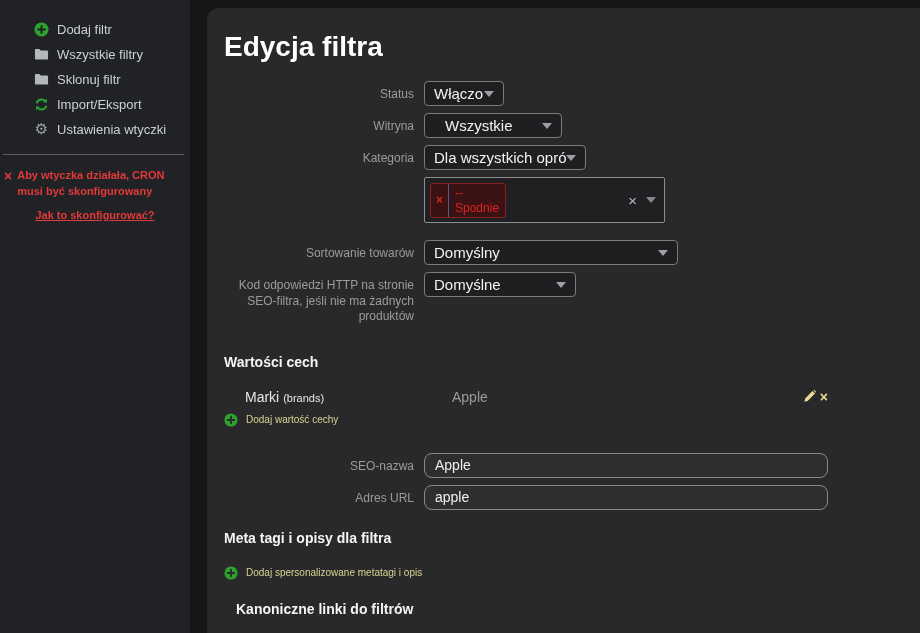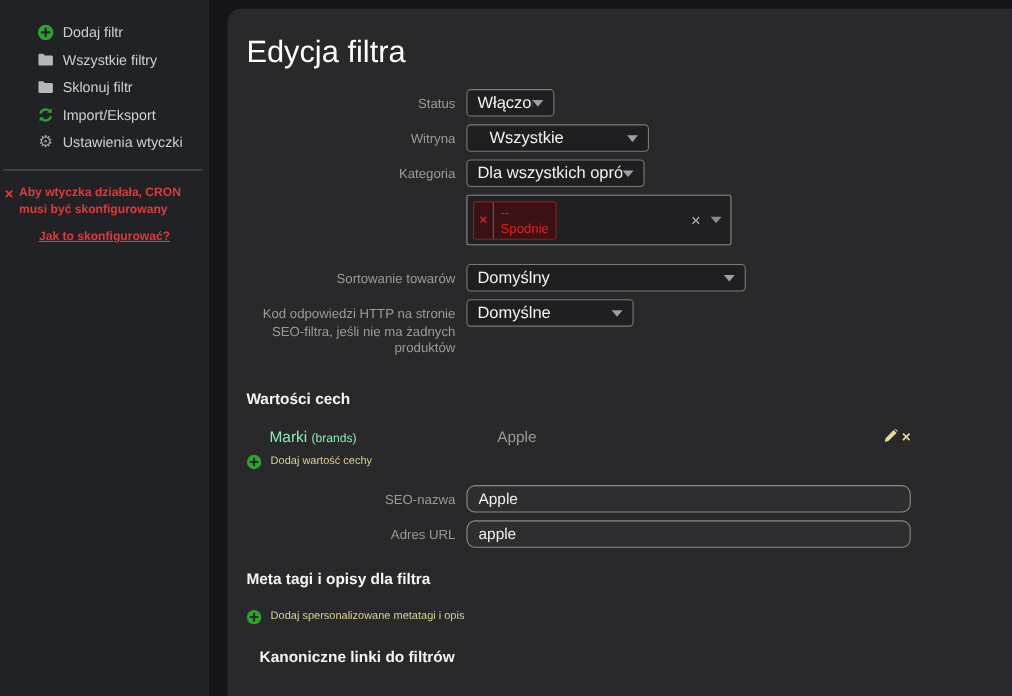--- a/index.html
+++ b/index.html
@@ -31,42 +31,42 @@
     display:block; text-align:center; margin-top:9px;
     color:#e03a3a; font-size:11px; font-weight:bold; text-decoration:underline; cursor:pointer;
   }
   
   .panel {
     position:absolute; left:207px; top:8px; width:713px; height:625px;
     background:#29292c; border-top-left-radius:12px;
     padding:16px 0 0 17px;
   }
   .content { width:604px; }
-  .title { margin:6px 0 0; color:#ffffff; font-size:28px; font-weight:normal; line-height:34px; }
+  .title { margin:6px 0 0; color:#ffffff; font-size:28px; font-weight:bold; line-height:34px; }
   .form-area { margin-top:17px; }
   .form-row { display:flex; margin-bottom:7px; }
   .form-label {
     width:200px; flex:0 0 200px; padding:6px 10px 0 0;
     color:#9b9b9b; font-size:12px; line-height:1.3;text-align:right;
   }
   
   .select {
     height:25px; background:#1f1f22; border:1px solid #7b7b7b; border-radius:4px;
     color:#f2f2f2; font-size:15px; display:flex; align-items:center;
     padding:0 9px; cursor:pointer;
   }
   .select .sel-text { white-space:nowrap; overflow:hidden; }
   .caret {
     width:0; height:0; margin-left:auto;
     border-left:5px solid transparent; border-right:5px solid transparent;
     border-top:6px solid #9aa0a6;
   }
   .caret.dark { border-top-color:#87898c; }
   .w-status { width:80px; }
-  .w-site { width:166px;padding-left:20px; }
+  .w-site { width:138px;padding-left:20px; }
   .w-category { width:162px; }
   .w-sort { width:254px; }
   .w-http { width:152px; }
   
   .multiselect {
     width:241px; height:46px; background:#202023; border:1px solid #8d8d8d; border-radius:2px;
     display:flex; align-items:center; padding:0 8px 0 5px; margin-bottom:10px; cursor:pointer;
   }
   .tag {
     width:76px; height:35px; background:#3a1214; border:1px solid #8a2020; border-radius:3px;
@@ -76,30 +76,30 @@
     color:#d22626; font-size:12px; font-weight:bold; padding:0 5px;
     display:flex; align-items:center; border-right:1px solid #4a5f8a; cursor:pointer;
   }
   .tag-text { padding:2px 0 0 6px; color:#e02222; font-size:12px; line-height:1.3; }
   .ms-clear { margin-left:auto; color:#b9bdc1; font-size:15px; line-height:1; cursor:pointer; }
   .ms-caret-wrap { margin-left:9px; display:flex; align-items:center; }
   
   .section-heading { margin:0; color:#f4f4f4; font-size:14px; font-weight:bold; line-height:20px; }
   .h-features { margin-top:27px; }
   .feature-row { display:flex; align-items:center; margin-top:16px; height:18px; }
-  .feature-name { width:228px; flex:0 0 228px; padding-left:21px; color:#86efac; font-size:14px; }
+  .feature-name { width:228px; flex:0 0 228px; padding-left:21px; color:#e5e5e5; font-size:14px; }
   .feature-code { font-size:11px; }
   .feature-value { color:#9b9b9b; font-size:14px; }
   .feature-actions { margin-left:auto; display:flex; align-items:center; gap:3px; }
   .pencil-btn { width:14px; height:14px; cursor:pointer; display:flex; align-items:center; }
   .feature-delete { color:#ead98f; font-weight:bold; font-size:14px; line-height:1; cursor:pointer; }
   .add-link { display:flex; align-items:center; gap:8px; margin-top:5px; height:18px; cursor:pointer; }
   .add-link .icn { width:14px; height:14px; flex:0 0 14px; }
   .add-link-label { color:#d9d28e; font-size:10px; white-space:nowrap; }
-  .inputs-area { margin-top:12px; }
+  .inputs-area { margin-top:24px; }
   .text-input {
     width:404px; height:25px; background:#2e2e31; border:1px solid #8a8a8a; border-radius:8px;
     color:#f0f0f0; font-size:14px; padding:0 10px; outline:none;
     font-family:"Liberation Sans", sans-serif;
   }
   .h-meta { margin-top:18px; }
   .add-meta { margin-top:16px; }
   .h-canonical { margin-top:17px;margin-left:12px; }
 </style>
 </head>

